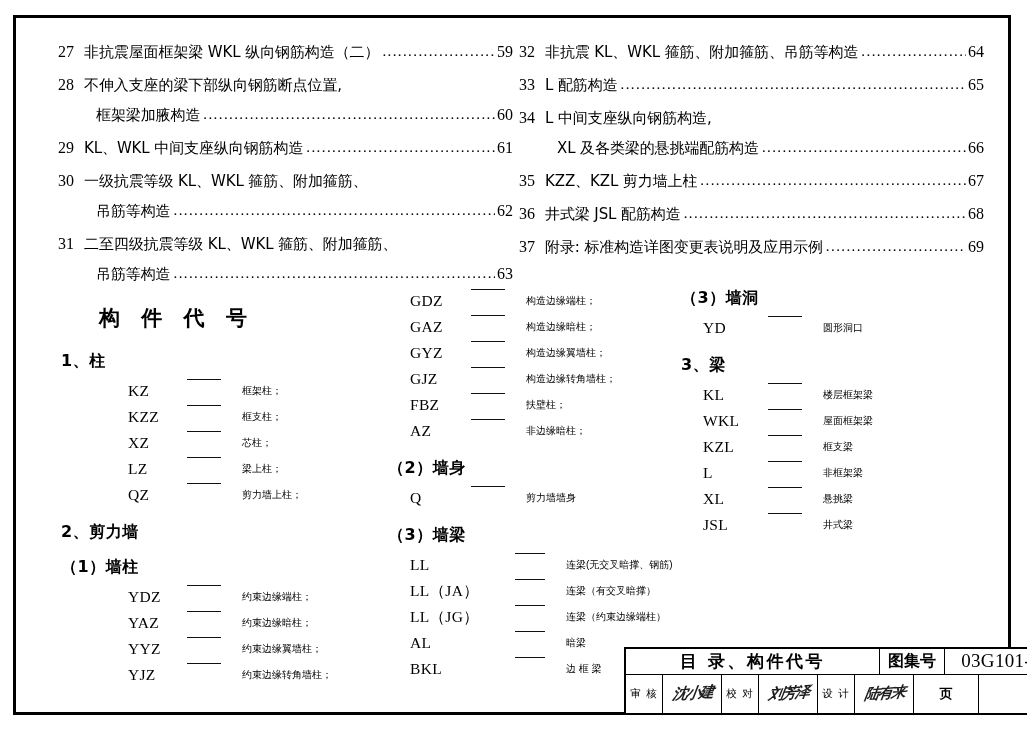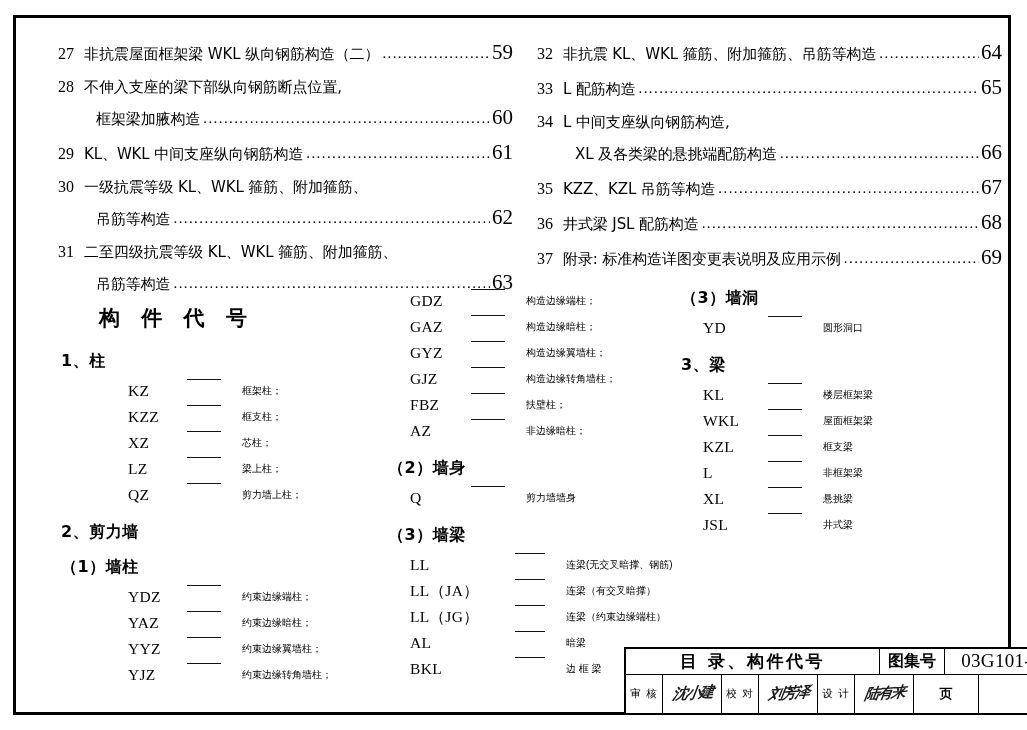--- a/index.html
+++ b/index.html
@@ -33,21 +33,21 @@
     left: 13px;
     top: 15px;
     width: 974px;
     height: 250px;
   }
   .toc-col {
     position: absolute;
     top: 22px;
   }
   #toc-col-left  { left: 45px;  width: 455px; }
-  #toc-col-right { left: 524px; width: 465px; }
+  #toc-col-right { left: 506px; width: 465px; }
 
   .toc-entry {
     margin-bottom: 3px;
   }
   .toc-line {
     display: flex;
     align-items: baseline;
     font-size: 15.5px;
     line-height: 30px;
     white-space: nowrap;
@@ -74,21 +74,21 @@
     font-family: "Liberation Serif", "DejaVu Serif", serif;
     font-size: 15px;
     letter-spacing: 1.4px;
     margin: 0 1px 0 3px;
     position: relative;
     top: -1px;
   }
   .toc-page {
     flex: none;
     font-family: "Liberation Serif", "DejaVu Serif", serif;
-    font-size: 21px;
+    font-size: 16px;
     padding-left: 1px;
   }
 
   
   #codes {
     position: absolute;
     left: 13px;
     top: 288px;
     width: 998px;
     height: 400px;
@@ -329,21 +329,21 @@
         <div class="toc-line cont">
           <span class="toc-num">34</span>
           <span class="toc-title">XL 及各类梁的悬挑端配筋构造</span>
           <span class="leader">..........................................................................................</span>
           <span class="toc-page">66</span>
         </div>
       </div>
       <div class="toc-entry">
         <div class="toc-line">
           <span class="toc-num">35</span>
-          <span class="toc-title">KZZ、KZL 吊筋等构造</span>
+          <span class="toc-title">KZZ、KZL 剪力墙上柱</span>
           <span class="leader">..........................................................................................</span>
           <span class="toc-page">67</span>
         </div>
       </div>
       <div class="toc-entry">
         <div class="toc-line">
           <span class="toc-num">36</span>
           <span class="toc-title">井式梁 JSL 配筋构造</span>
           <span class="leader">..........................................................................................</span>
           <span class="toc-page">68</span>

